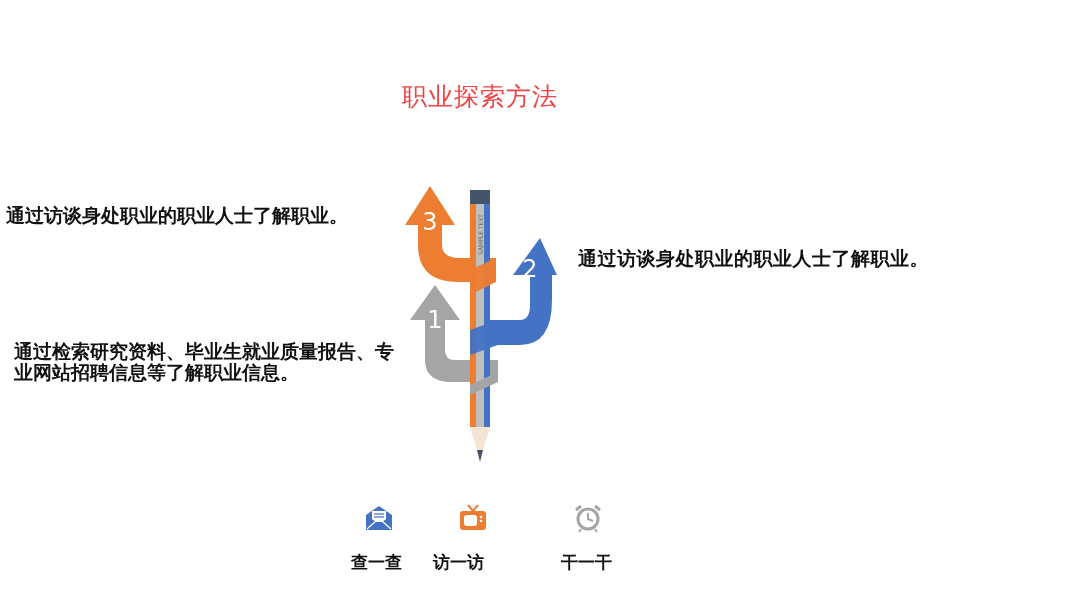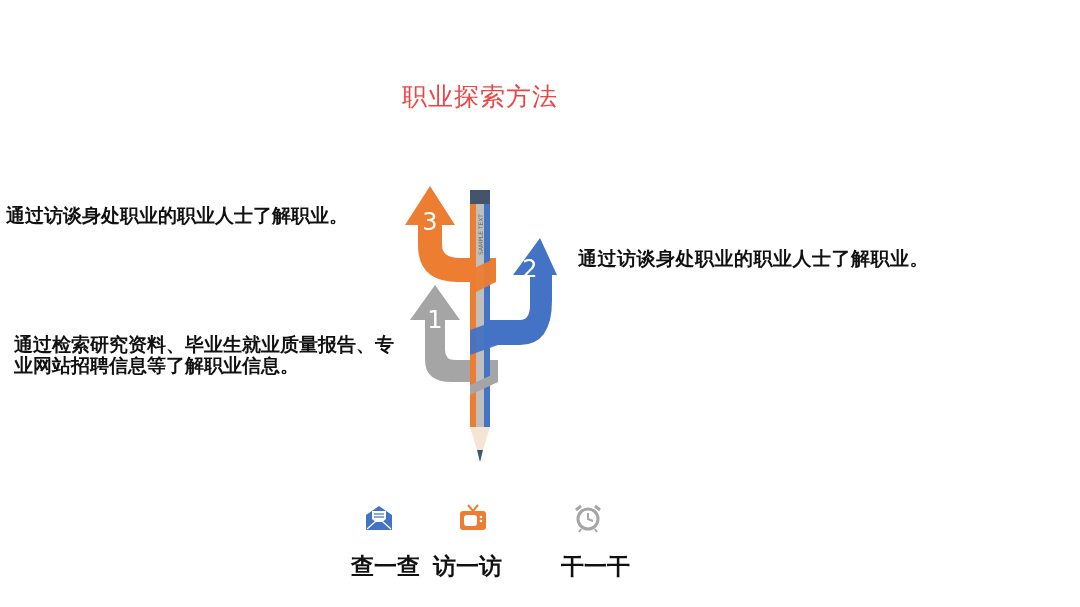--- a/index.html
+++ b/index.html
@@ -3,24 +3,24 @@
 <meta charset="utf-8">
 <style>
   html, body { margin:0; padding:0; background:#ffffff; }
   body { width:1080px; height:607px; position:relative; overflow:hidden;
          font-family:"DejaVu Sans","Liberation Sans",sans-serif; color:#111; }
   .title { position:absolute; left:0; width:960px; top:80px; text-align:center;
            font-size:25px; font-weight:normal; color:#ef4444; letter-spacing:1px; }
   .txt { position:absolute; font-weight:bold; color:#111; }
   #t3 { left:6px; top:203px; font-size:19px; white-space:nowrap; }
   #t2 { left:578px; top:246px; font-size:19px; white-space:nowrap; letter-spacing:0.5px; }
-  #t1 { left:14px; top:334px; width:385px; font-size:19px; line-height:21px; }
+  #t1 { left:14px; top:343px; width:385px; font-size:19px; line-height:21px;font-family:Liberation Mono, monospace; }
   .art { position:absolute; left:400px; top:180px; width:170px; height:290px; }
   .icon { position:absolute; top:503px; width:30px; height:30px; }
-  .lbl { position:absolute; top:551px; font-size:23px; font-weight:bold; color:#111; }
+  .lbl { position:absolute; top:551px; font-size:17px; font-weight:bold; color:#111; }
 </style>
 </head>
 <body>
 
 <div class="title">职业探索方法</div>
 
 <div class="txt" id="t3">通过访谈身处职业的职业人士了解职业。</div>
 <div class="txt" id="t2">通过访谈身处职业的职业人士了解职业。</div>
 <div class="txt" id="t1">通过检索研究资料、毕业生就业质量报告、专业网站招聘信息等了解职业信息。</div>
 

